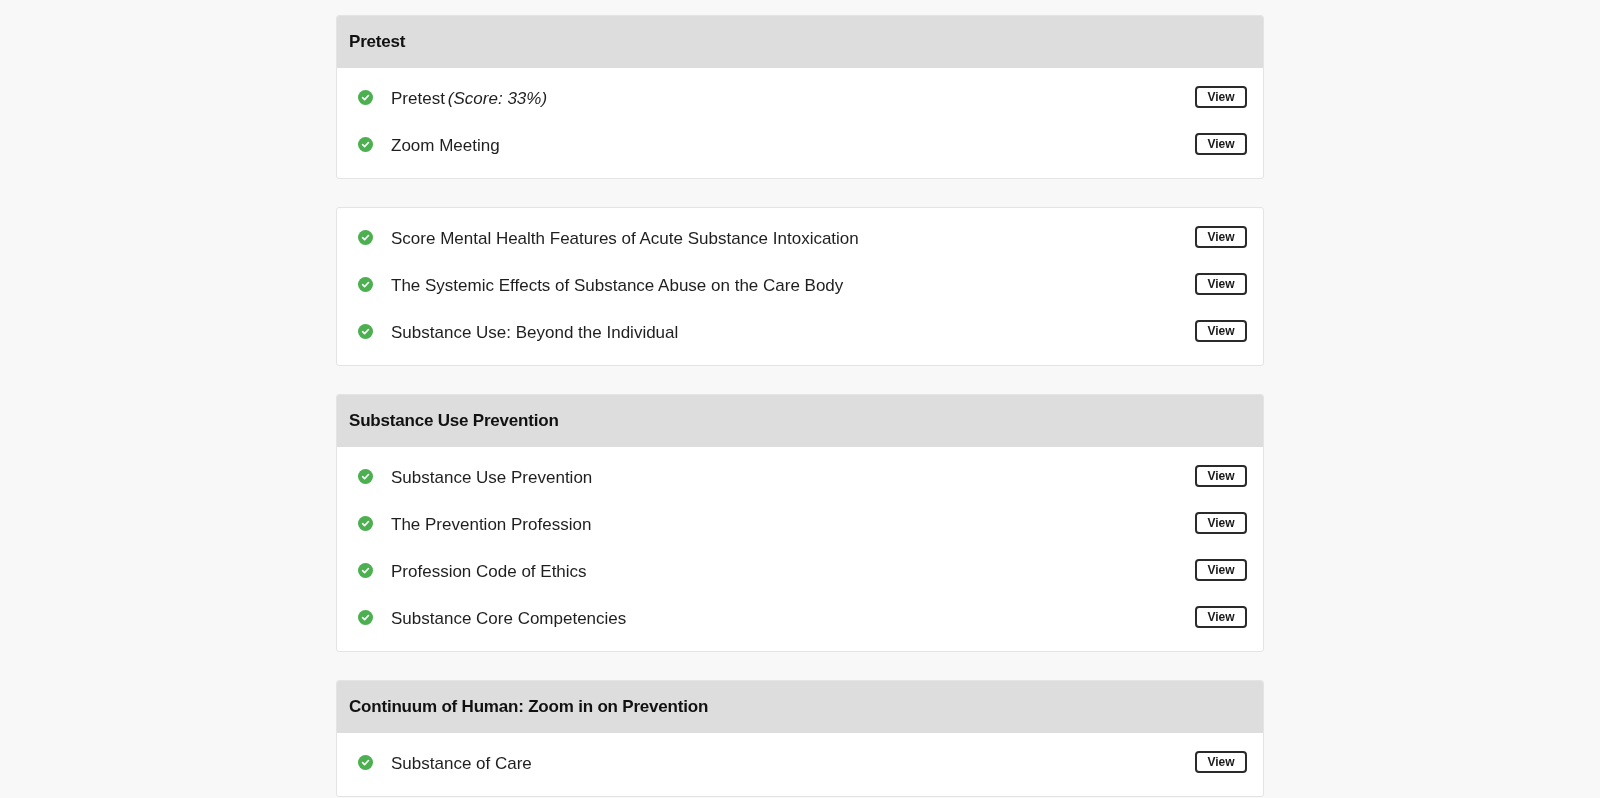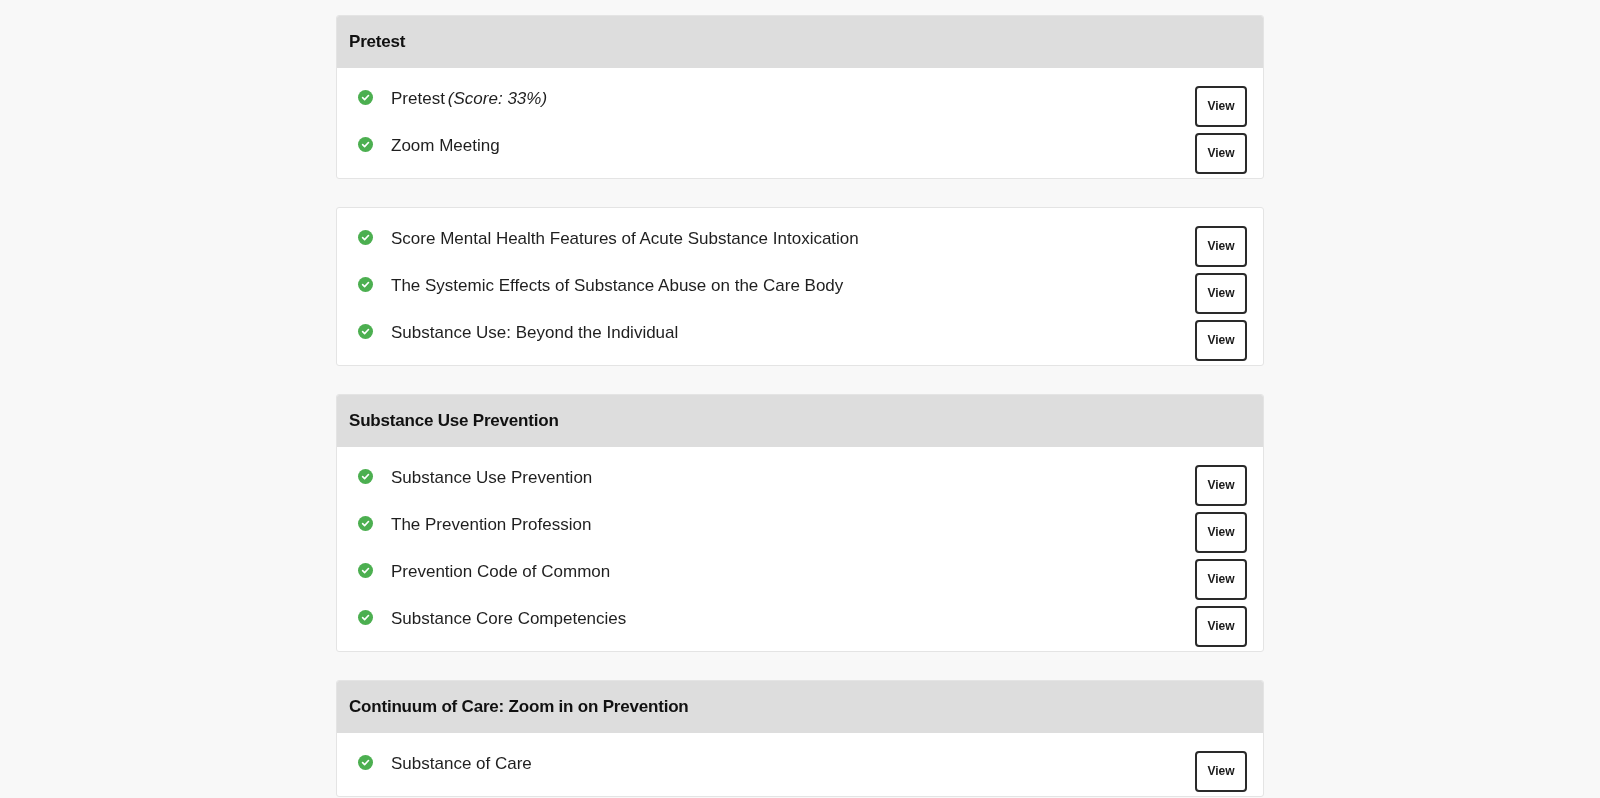--- a/index.html
+++ b/index.html
@@ -41,21 +41,21 @@
     display: flex; align-items: center; justify-content: center;
   }
   .check svg { width: 9px; height: 9px; }
   .label {
     position: absolute; left: 54px;
     font-size: 17px; color: #1f1f1f;
   }
   .label .score { font-style: italic; margin-left: 3px; }
   .view-btn {
     position: absolute; right: 16px; top: 50%; margin-top: -13px;
-    width: 52px; height: 41px;
+    width: 52px; height: 22px;
     box-sizing: border-box;
     border: 2px solid #2a2a2a;
     border-radius: 4px;
     background: #ffffff;
     font-family: "Liberation Sans", "DejaVu Sans", sans-serif;
     font-size: 12px; font-weight: bold; color: #1a1a1a;
     display: flex; align-items: center; justify-content: center;
     cursor: pointer; padding: 0;
   }
 </style>
@@ -140,37 +140,37 @@
           </span>
         <span class="label">The Prevention Profession</span>
         <button class="view-btn">View</button>
       </div>
       <div class="row">
         <span class="check">
             <svg viewBox="0 0 10 10">
               <path d="M1.8 5.2 L4 7.3 L8.3 2.8" fill="none" stroke="#fff" stroke-width="1.8" stroke-linecap="round" stroke-linejoin="round"></path>
             </svg>
           </span>
-        <span class="label">Prevention Code of Common</span>
+        <span class="label">Profession Code of Ethics</span>
         <button class="view-btn">View</button>
       </div>
       <div class="row">
         <span class="check">
             <svg viewBox="0 0 10 10">
               <path d="M1.8 5.2 L4 7.3 L8.3 2.8" fill="none" stroke="#fff" stroke-width="1.8" stroke-linecap="round" stroke-linejoin="round"></path>
             </svg>
           </span>
         <span class="label">Substance Core Competencies</span>
         <button class="view-btn">View</button>
       </div>
     </div>
   </div>
 
   <div class="section">
-    <div class="section-header">Continuum of Care: Zoom in on Prevention</div>
+    <div class="section-header">Continuum of Human: Zoom in on Prevention</div>
     <div class="section-body">
       <div class="row">
         <span class="check">
             <svg viewBox="0 0 10 10">
               <path d="M1.8 5.2 L4 7.3 L8.3 2.8" fill="none" stroke="#fff" stroke-width="1.8" stroke-linecap="round" stroke-linejoin="round"></path>
             </svg>
           </span>
         <span class="label">Substance of Care</span>
         <button class="view-btn">View</button>
       </div>

